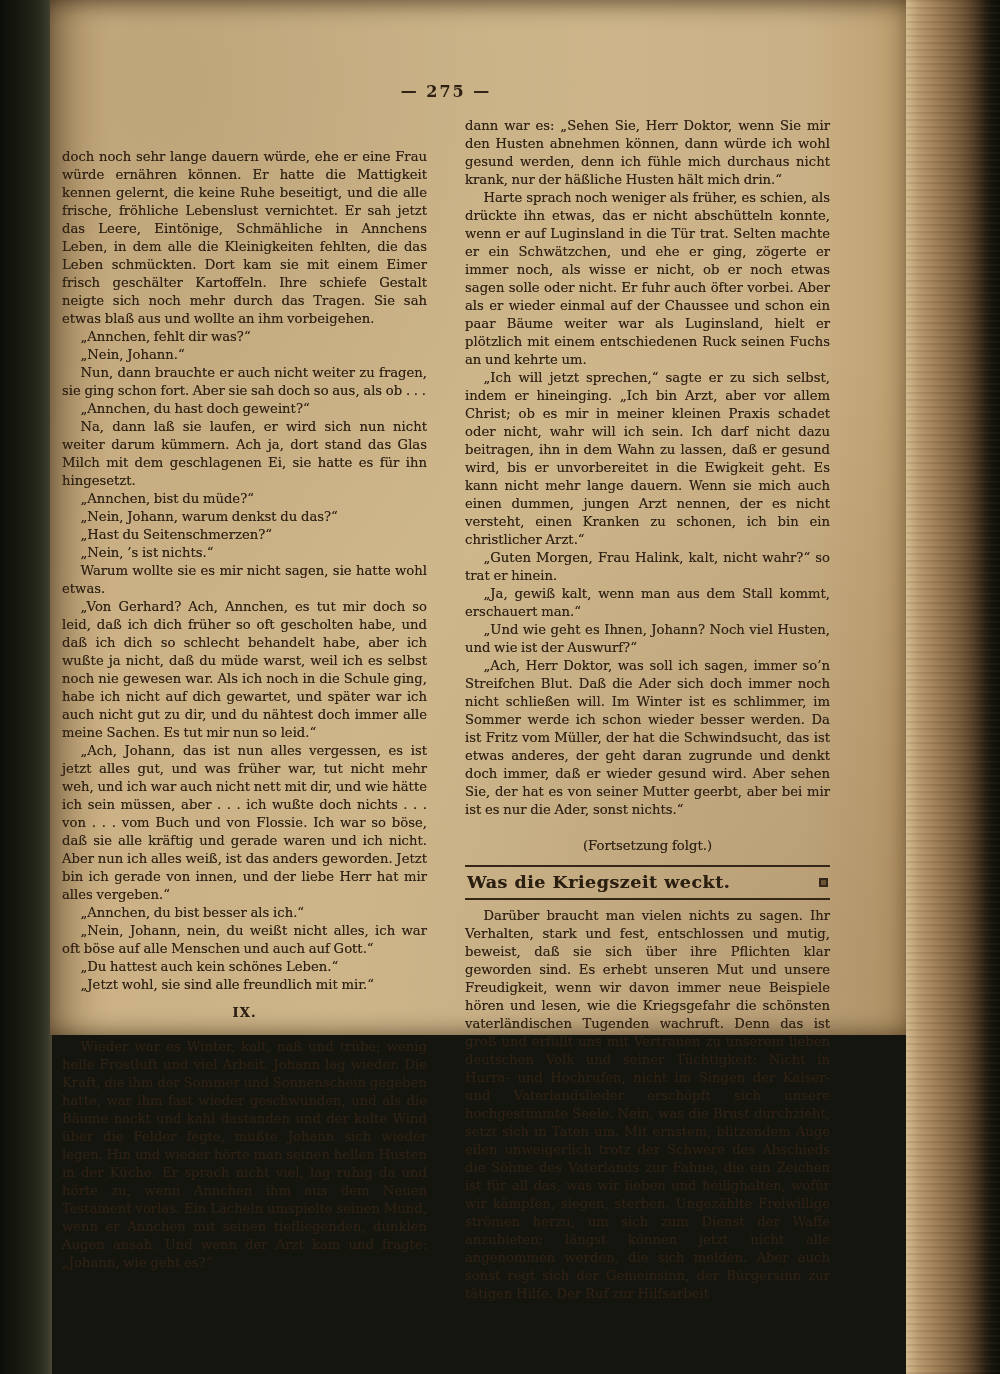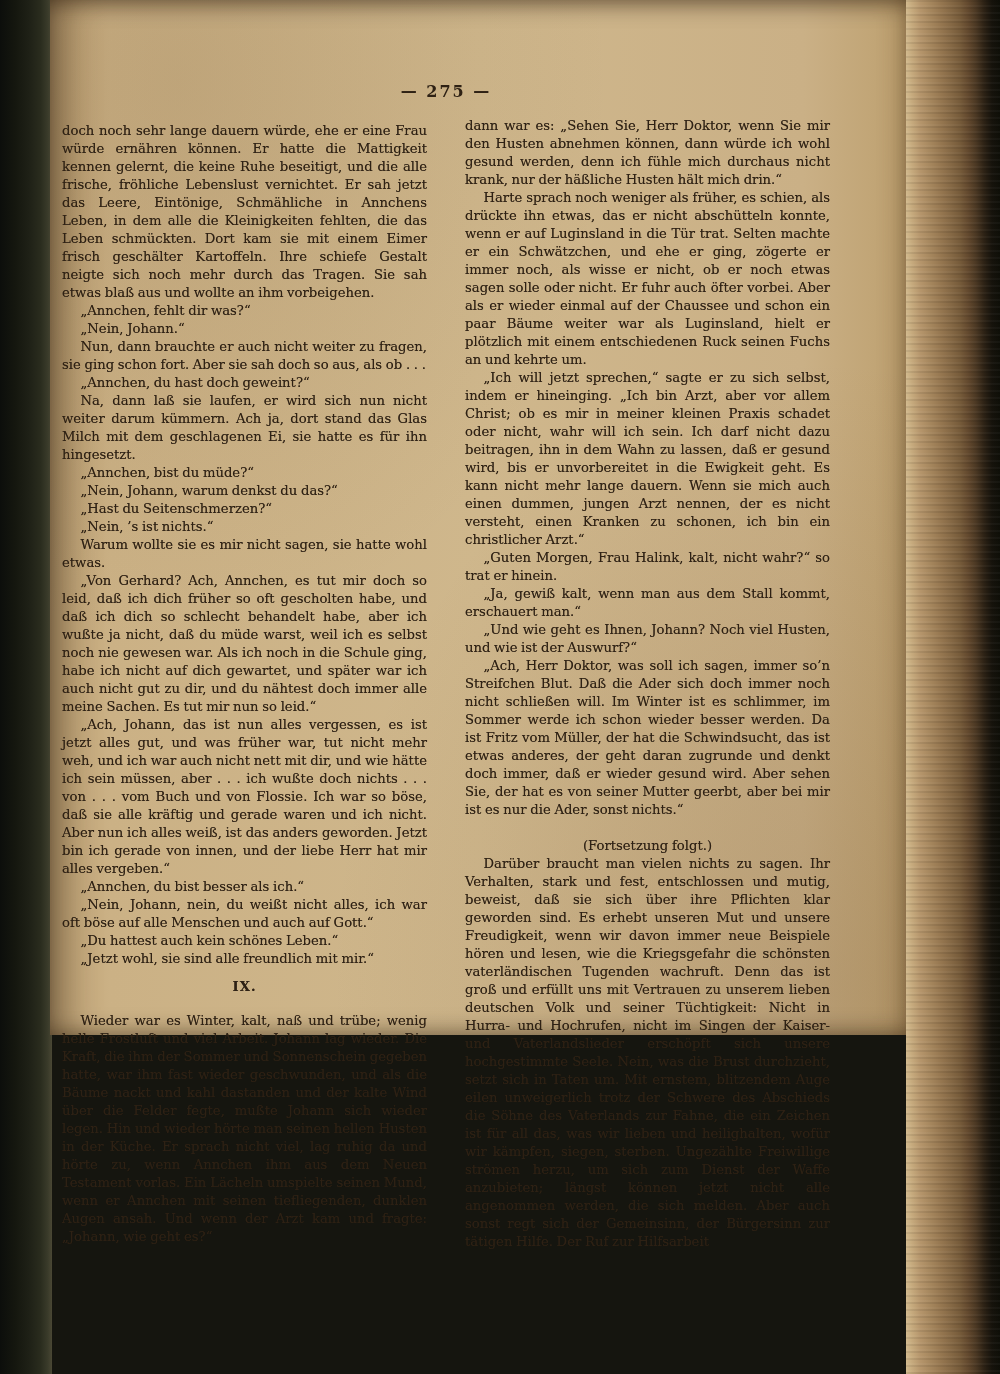--- a/index.html
+++ b/index.html
@@ -132,20 +132,24 @@
               <p class="para opening">dann war es: „Sehen Sie, Herr Doktor, wenn Sie mir den Husten abnehmen können, dann würde ich wohl gesund werden, denn ich fühle mich durchaus nicht krank, nur der häßliche Husten hält mich drin.“</p>
               <p class="para body">Harte sprach noch weniger als früher, es schien, als drückte ihn etwas, das er nicht abschütteln konnte, wenn er auf Luginsland in die Tür trat. Selten machte er ein Schwätzchen, und ehe er ging, zögerte er immer noch, als wisse er nicht, ob er noch etwas sagen solle oder nicht. Er fuhr auch öfter vorbei. Aber als er wieder einmal auf der Chaussee und schon ein paar Bäume weiter war als Luginsland, hielt er plötzlich mit einem entschiedenen Ruck seinen Fuchs an und kehrte um.</p>
               <p class="para body">„Ich will jetzt sprechen,“ sagte er zu sich selbst, indem er hineinging. „Ich bin Arzt, aber vor allem Christ; ob es mir in meiner kleinen Praxis schadet oder nicht, wahr will ich sein. Ich darf nicht dazu beitragen, ihn in dem Wahn zu lassen, daß er gesund wird, bis er unvorbereitet in die Ewigkeit geht. Es kann nicht mehr lange dauern. Wenn sie mich auch einen dummen, jungen Arzt nennen, der es nicht versteht, einen Kranken zu schonen, ich bin ein christlicher Arzt.“</p>
               <p class="para body">„Guten Morgen, Frau Halink, kalt, nicht wahr?“ so trat er hinein.</p>
               <p class="para body">„Ja, gewiß kalt, wenn man aus dem Stall kommt, erschauert man.“</p>
               <p class="para body">„Und wie geht es Ihnen, Johann? Noch viel Husten, und wie ist der Auswurf?“</p>
               <p class="para body">„Ach, Herr Doktor, was soll ich sagen, immer so’n Streifchen Blut. Daß die Ader sich doch immer noch nicht schließen will. Im Winter ist es schlimmer, im Sommer werde ich schon wieder besser werden. Da ist Fritz vom Müller, der hat die Schwindsucht, das ist etwas anderes, der geht daran zugrunde und denkt doch immer, daß er wieder gesund wird. Aber sehen Sie, der hat es von seiner Mutter geerbt, aber bei mir ist es nur die Ader, sonst nichts.“</p>
               <p class="para note">(Fortsetzung folgt.)</p>
             </div>
 
+          <div class="article-head">
+            <span class="head-text">Was die Kriegszeit weckt.</span>
+            <span class="head-ornament"></span>
+          </div>
 
           <div>
               <p class="para body">Darüber braucht man vielen nichts zu sagen. Ihr Verhalten, stark und fest, entschlossen und mutig, beweist, daß sie sich über ihre Pflichten klar geworden sind. Es erhebt unseren Mut und unsere Freudigkeit, wenn wir davon immer neue Beispiele hören und lesen, wie die Kriegsgefahr die schönsten vaterländischen Tugenden wachruft. Denn das ist groß und erfüllt uns mit Vertrauen zu unserem lieben deutschen Volk und seiner Tüchtigkeit: Nicht in Hurra- und Hochrufen, nicht im Singen der Kaiser- und Vaterlandslieder erschöpft sich unsere hochgestimmte Seele. Nein, was die Brust durchzieht, setzt sich in Taten um. Mit ernstem, blitzendem Auge eilen unweigerlich trotz der Schwere des Abschieds die Söhne des Vaterlands zur Fahne, die ein Zeichen ist für all das, was wir lieben und heilighalten, wofür wir kämpfen, siegen, sterben. Ungezählte Freiwillige strömen herzu, um sich zum Dienst der Waffe anzubieten; längst können jetzt nicht alle angenommen werden, die sich melden. Aber auch sonst regt sich der Gemeinsinn, der Bürgersinn zur tätigen Hilfe. Der Ruf zur Hilfsarbeit</p>
             </div>
         </div>
 
       </div>
     </div>
   </div>
 

